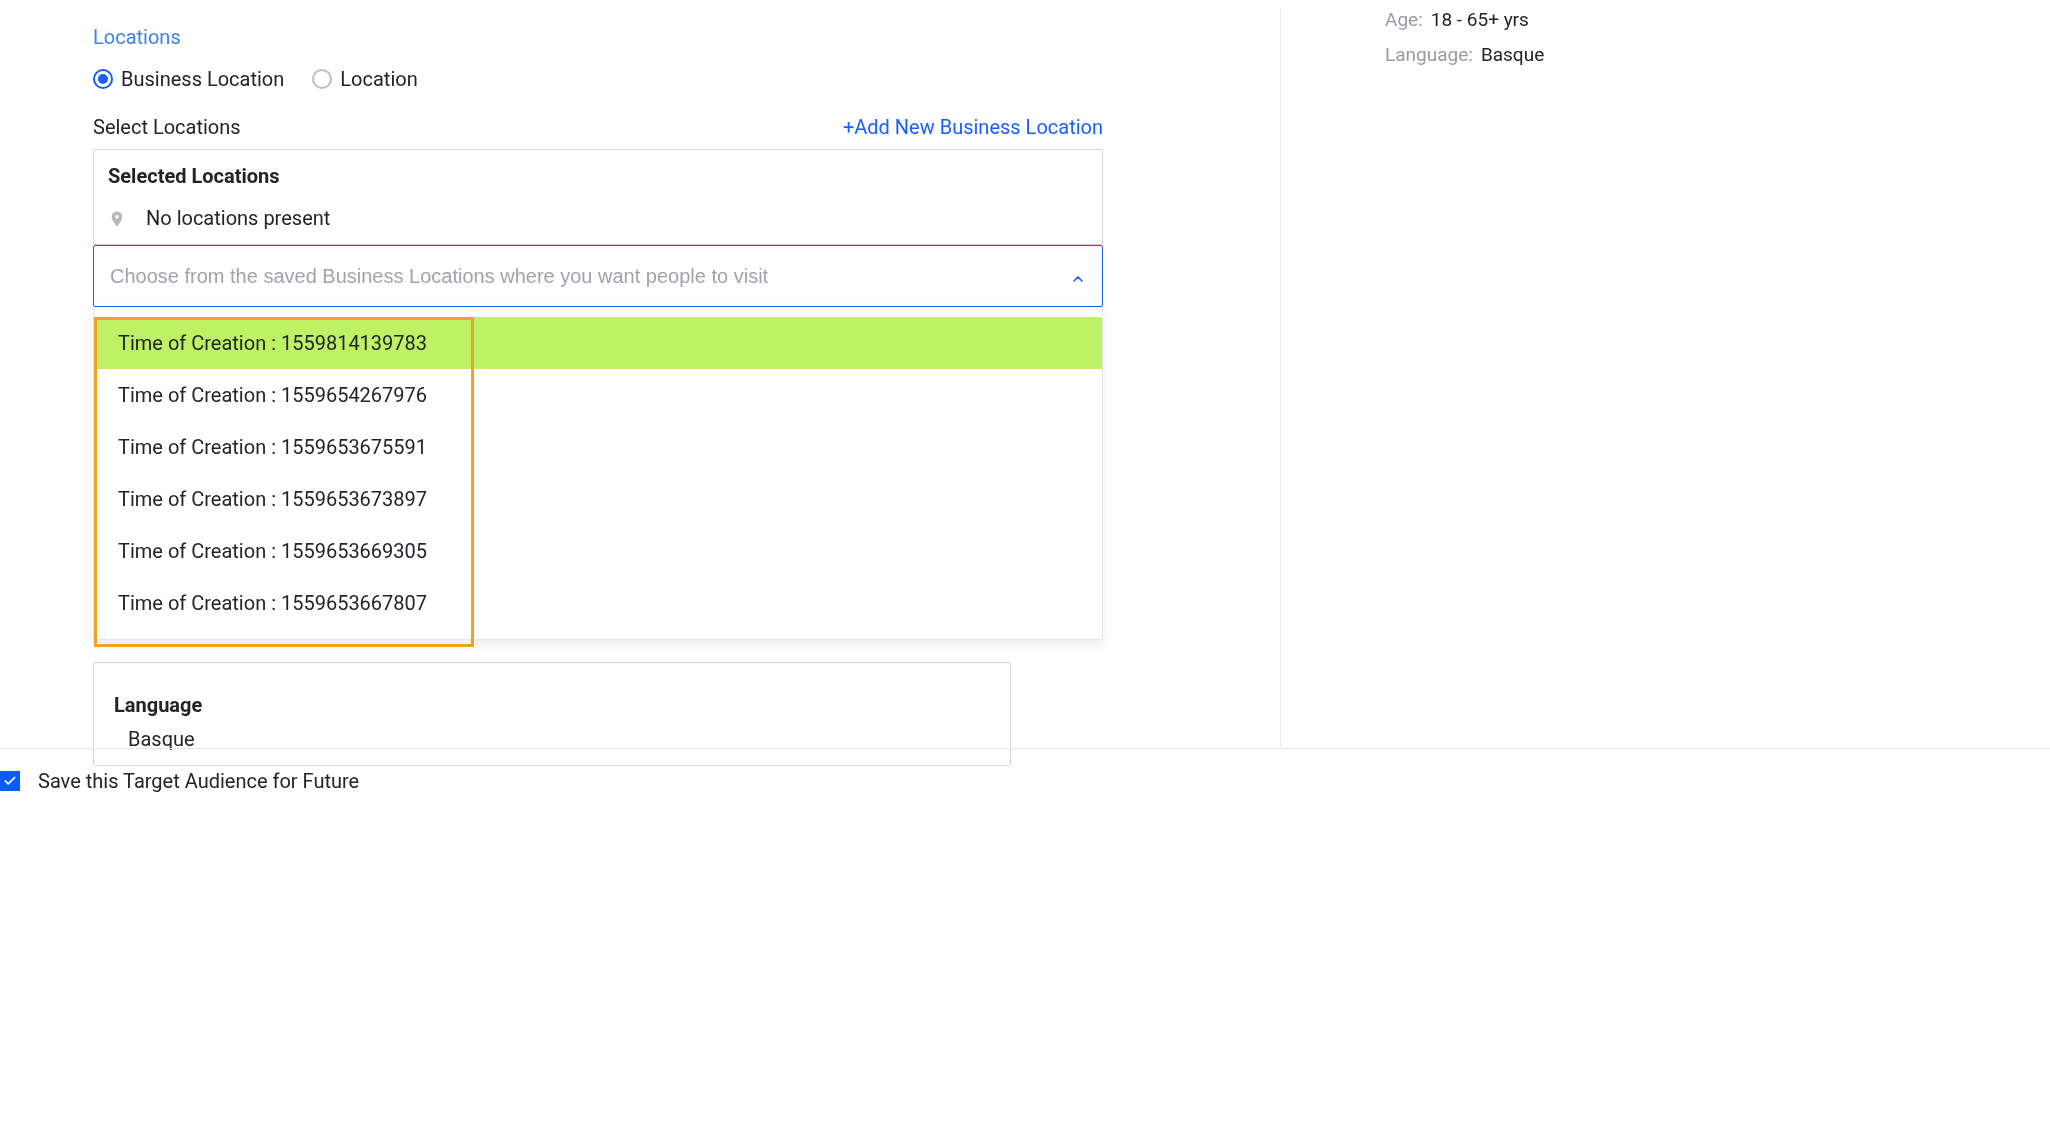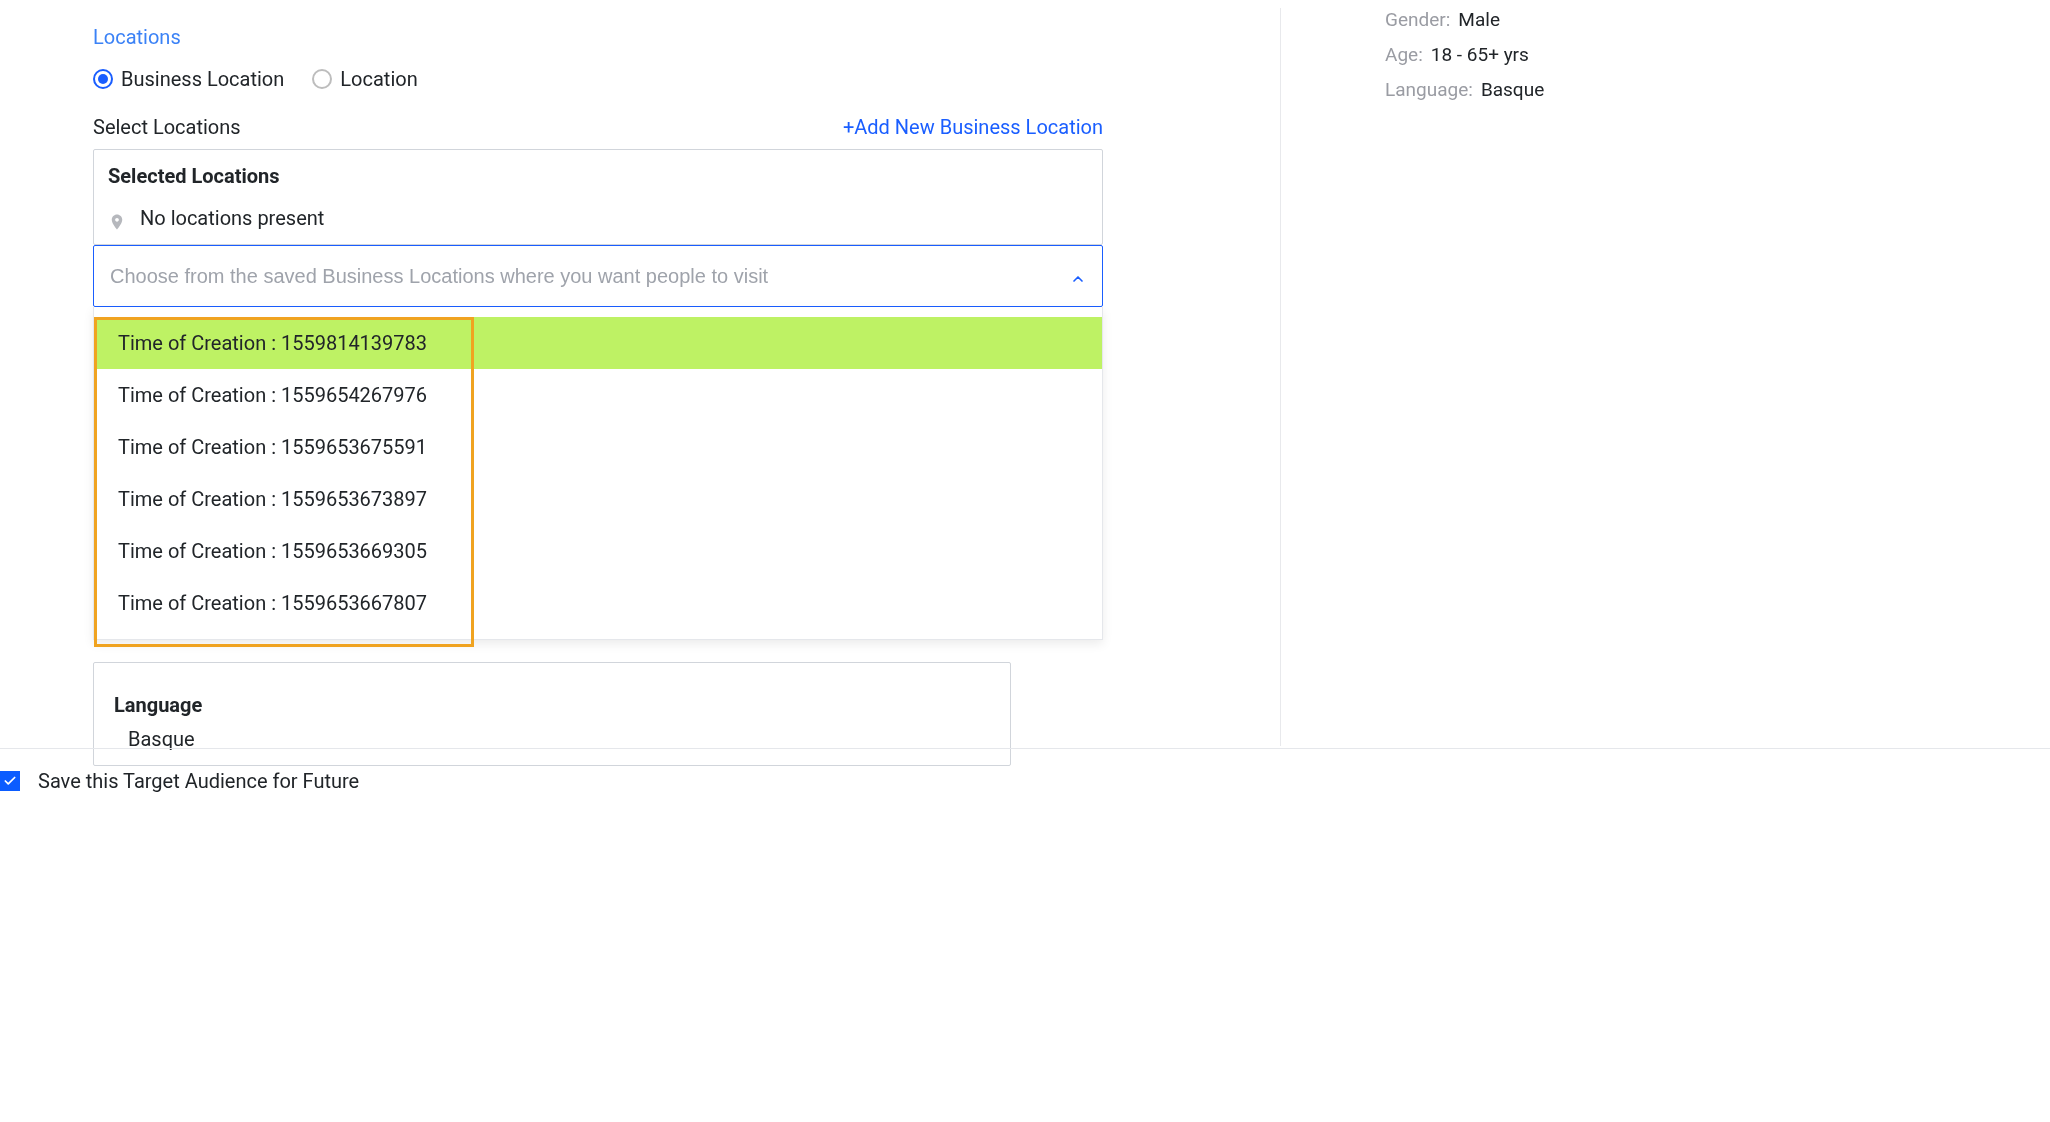--- a/index.html
+++ b/index.html
@@ -83,22 +83,22 @@
       padding: 14px 14px 14px 14px;
     }
     .selected-title {
       font-weight: 700;
       font-size: 20px;
       color: #212529;
       margin-bottom: 18px;
     }
     .location-row {
       display: flex;
-      align-items: flex-end;
-      gap: 14px;
+      align-items: center;
+      gap: 20px;
     }
     .pin-icon {
       width: 18px;
       height: 18px;
       flex-shrink: 0;
     }
     .no-locations {
       font-size: 20px;
       color: #212529;
     }
@@ -289,24 +289,20 @@
   <span class="checkbox">
     <svg viewBox="0 0 24 24" fill="none" stroke="#ffffff" stroke-width="3" stroke-linecap="round" stroke-linejoin="round">
         <polyline points="20 6 9 17 4 12"></polyline>
       </svg>
   </span>
   <span class="footer-label">Save this Target Audience for Future</span>
 </div>
 
 <div class="sidebar">
   <div class="sidebar-row">
-    <span class="sidebar-key">Gender:</span>
-    <span class="sidebar-value">Male</span>
-  </div>
-  <div class="sidebar-row">
     <span class="sidebar-key">Age:</span>
     <span class="sidebar-value">18 - 65+ yrs</span>
   </div>
   <div class="sidebar-row">
     <span class="sidebar-key">Language:</span>
     <span class="sidebar-value">Basque</span>
   </div>
 </div>
 
 </body></html>

